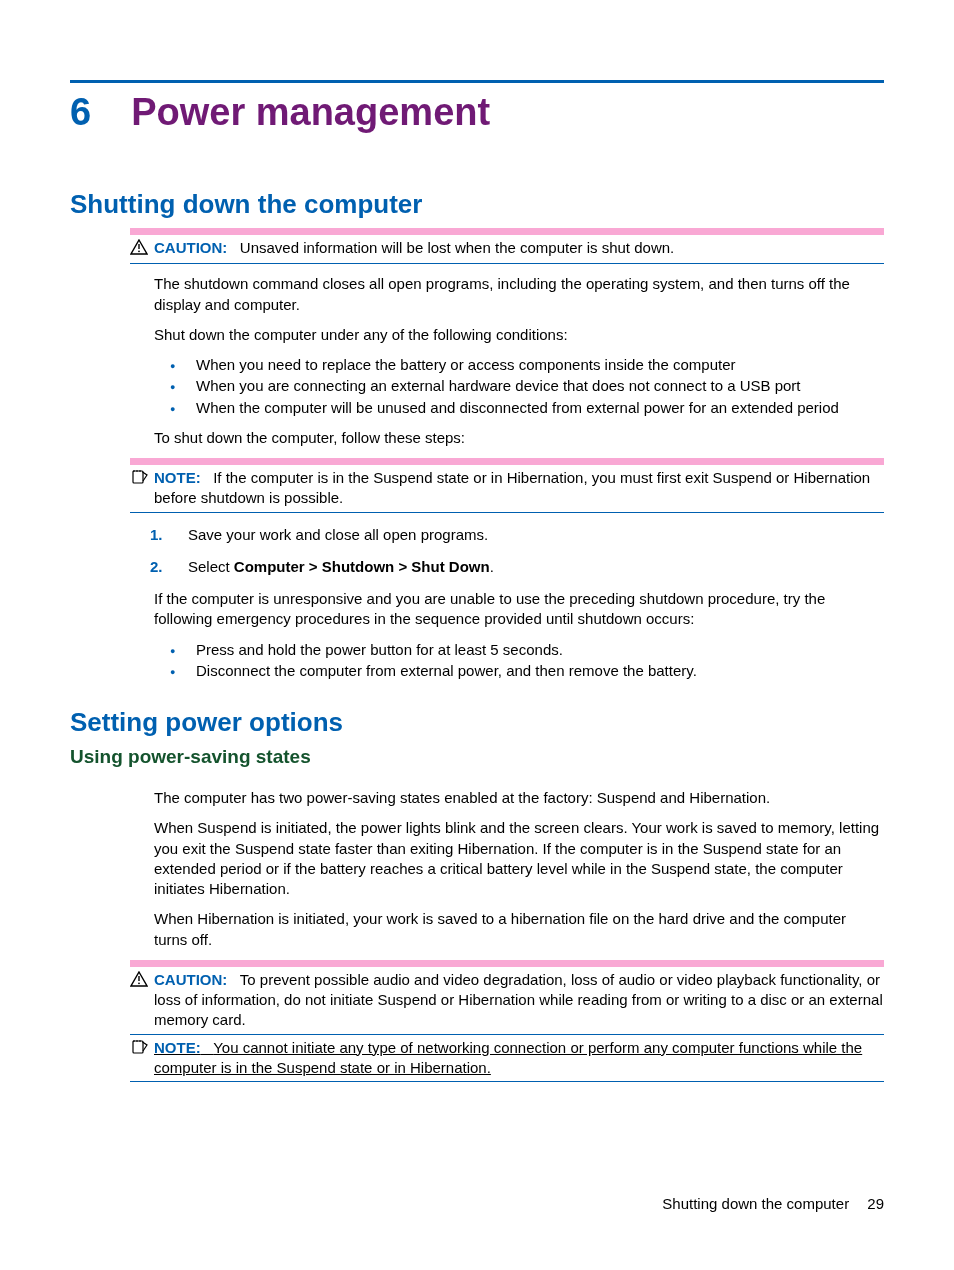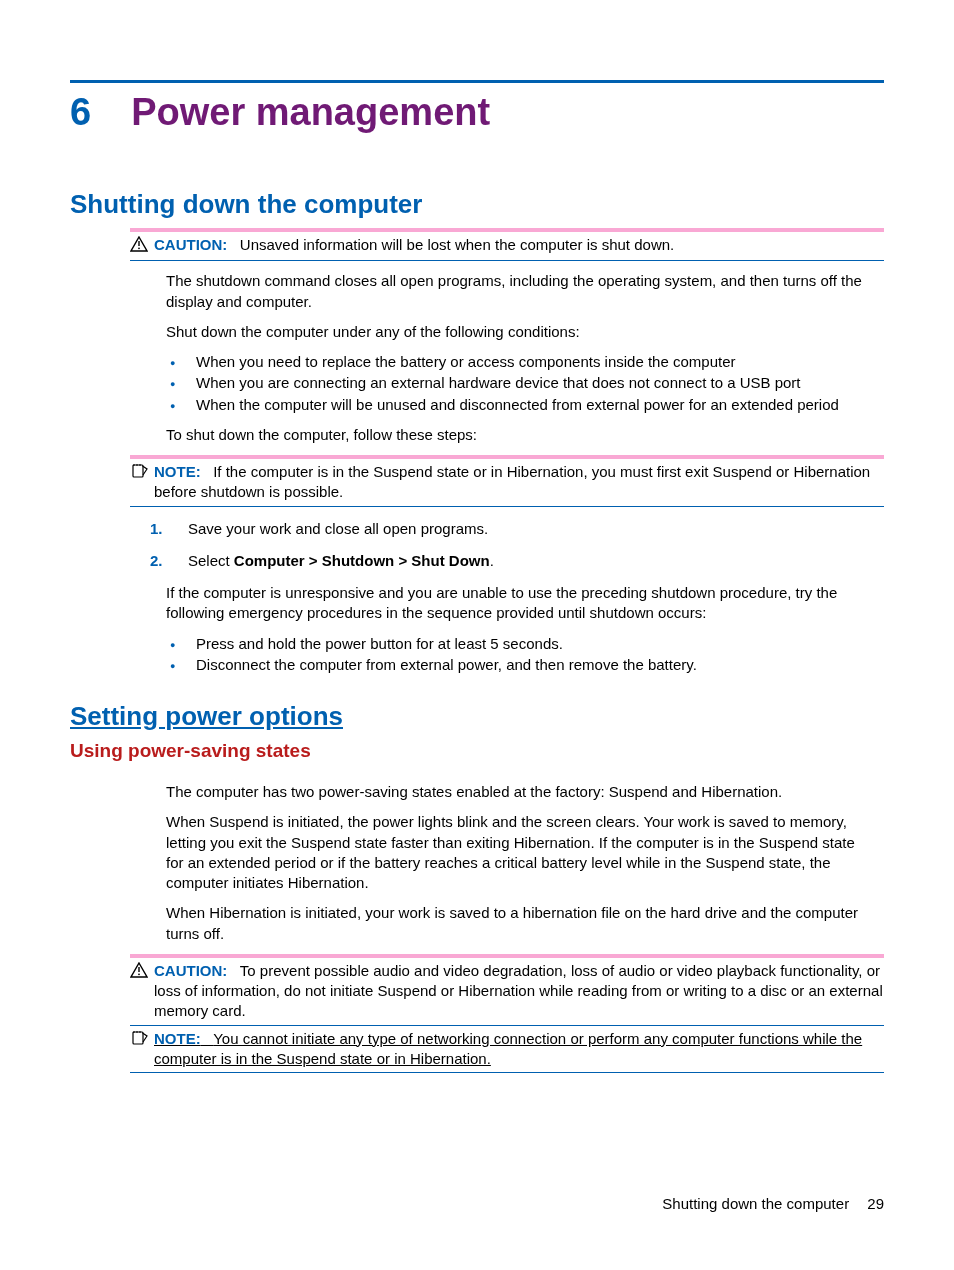--- a/index.html
+++ b/index.html
@@ -39,36 +39,36 @@
   }
   .h2 {
     font-size: 26px;
     font-weight: bold;
     color: #0060b0;
     margin: 0 0 8px 0;
   }
   .h3 {
     font-size: 19px;
     font-weight: bold;
-    color: #b91c1c;
+    color: #14532d;
     margin: 8px 0 20px 0;
   }
   .body-indent {
     margin-left: 80px;
   }
   p.body {
-    margin: 10px 16px;
+    margin: 10px 4px;
     line-height: 1.35;
   }
   .callout {
     margin-left: 60px;
     margin-right: 0;
     margin-top: 4px;
     margin-bottom: 4px;
-    border-top: 4px solid #f9a8d4;
+    border-top: 7px solid #f9a8d4;
     border-bottom: 1px solid #0060b0;
     padding: 3px 0 3px 0;
     line-height: 1.35;
     display: flex;
     align-items: flex-start;
     gap: 4px;
   }
   .callout + .callout {
     border-top: none;
     margin-top: -4px;
@@ -127,21 +127,21 @@
   .bold { font-weight: bold; }
   .footer {
     position: absolute;
     bottom: 58px;
     right: 70px;
     font-size: 15px;
   }
   .footer-page {
     margin-left: 14px;
   }
-  .section-gap { margin-top: 26px; text-decoration: underline; }
+  .section-gap { margin-top: 26px; }
 </style>
 </head>
 <body>
 
 <div class="page">
 
   <div class="rule"></div>
 
   <div class="chapter-line">
     <div class="chapter-number">6</div>

